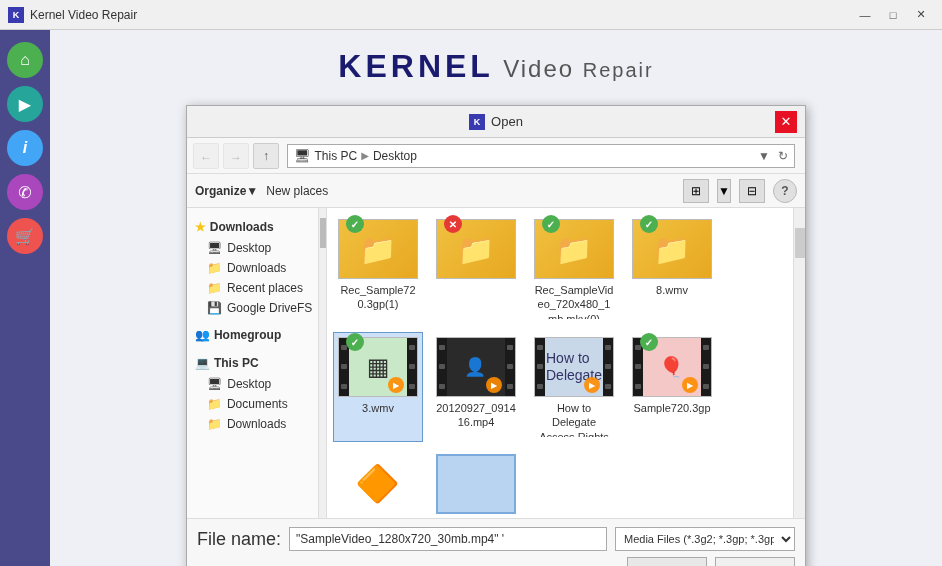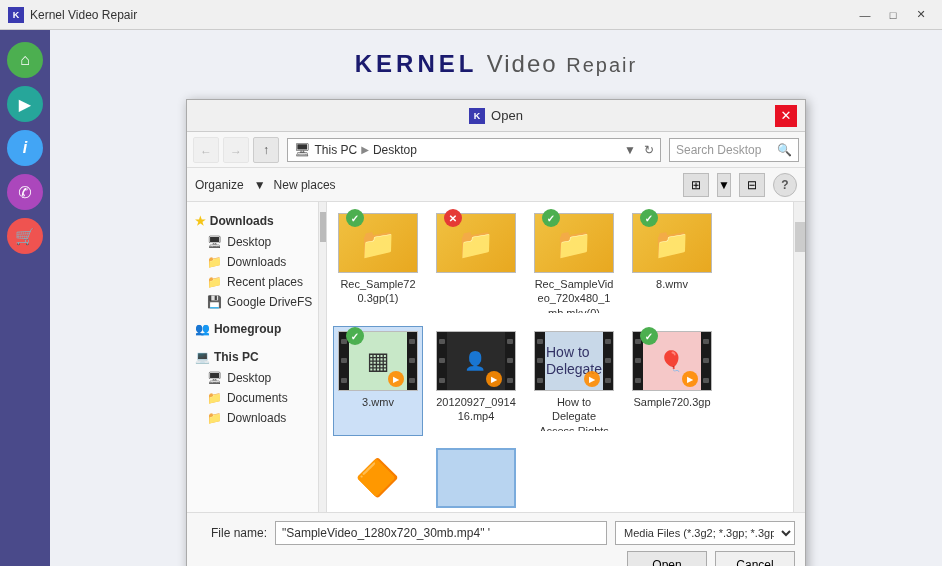--- a/index.html
+++ b/index.html
@@ -112,21 +112,21 @@
       font-size: 26px;
       font-weight: 300;
       color: #333;
       letter-spacing: 2px;
       margin-bottom: 20px;
     }
     .app-header span.kernel {
       font-weight: 700;
       color: #1a1a6e;
       letter-spacing: 4px;
-      font-size: 24px;
+      font-size: 32px;
       margin-top: 20px;
     }
     .app-header span.video { color: #555; font-size: 24px; }
     .app-header span.repair { color: #555; font-size: 20px; }
 
     
     .dialog {
       width: 620px;
       background: #fff;
       border: 1px solid #aaa;
@@ -240,21 +240,22 @@
       gap: 8px;
     }
     .toolbar-organize-btn {
       font-size: 12px;
       color: #333;
       background: none;
       border: none;
       cursor: pointer;
       display: flex;
       align-items: center;
-      gap: 10px;
+      gap: 0;
+      font-weight: bold;
     }
     .toolbar-new-folder-btn {
       font-size: 12px;
       color: #333;
       background: none;
       border: none;
       cursor: pointer;
     }
     .toolbar-spacer { flex: 1; }
     .toolbar-view-btn {
@@ -444,21 +445,21 @@
       border-top: 1px solid #ddd;
       padding: 8px 10px;
     }
     .filename-row {
       display: flex;
       align-items: center;
       gap: 8px;
       margin-bottom: 6px;
     }
     .filename-label {
-      font-size: 12px;
+      font-size: 18px;
       color: #333;
       min-width: 70px;
       text-align: right;
     }
     .filename-input {
       flex: 1;
       height: 24px;
       border: 1px solid #aaa;
       padding: 0 6px;
       font-size: 12px;
@@ -574,24 +575,20 @@
       <button class="nav-btn">↑</button>
       <div class="breadcrumb-bar">
         <span class="breadcrumb-folder-icon">🖥</span>
         <span>This PC</span>
         <span style="color:#888;font-size:10px;">▶</span>
         <span>Desktop</span>
         <span style="flex:1;"></span>
         <span style="cursor:pointer;color:#666;">▼</span>
         <span style="cursor:pointer;color:#666;margin-left:4px;">↻</span>
       </div>
-      <div class="search-box">
-        <span style="flex:1;">Search Desktop</span>
-        <span style="cursor:pointer;">🔍</span>
-      </div>
     </div>
 
     <div class="dialog-toolbar">
       <button class="toolbar-organize-btn">
         <span>Organize</span>
         <span>▼</span>
       </button>
       <button class="toolbar-new-folder-btn">New places</button>
       <div class="toolbar-spacer"></div>
       <button class="toolbar-view-btn">⊞</button>

